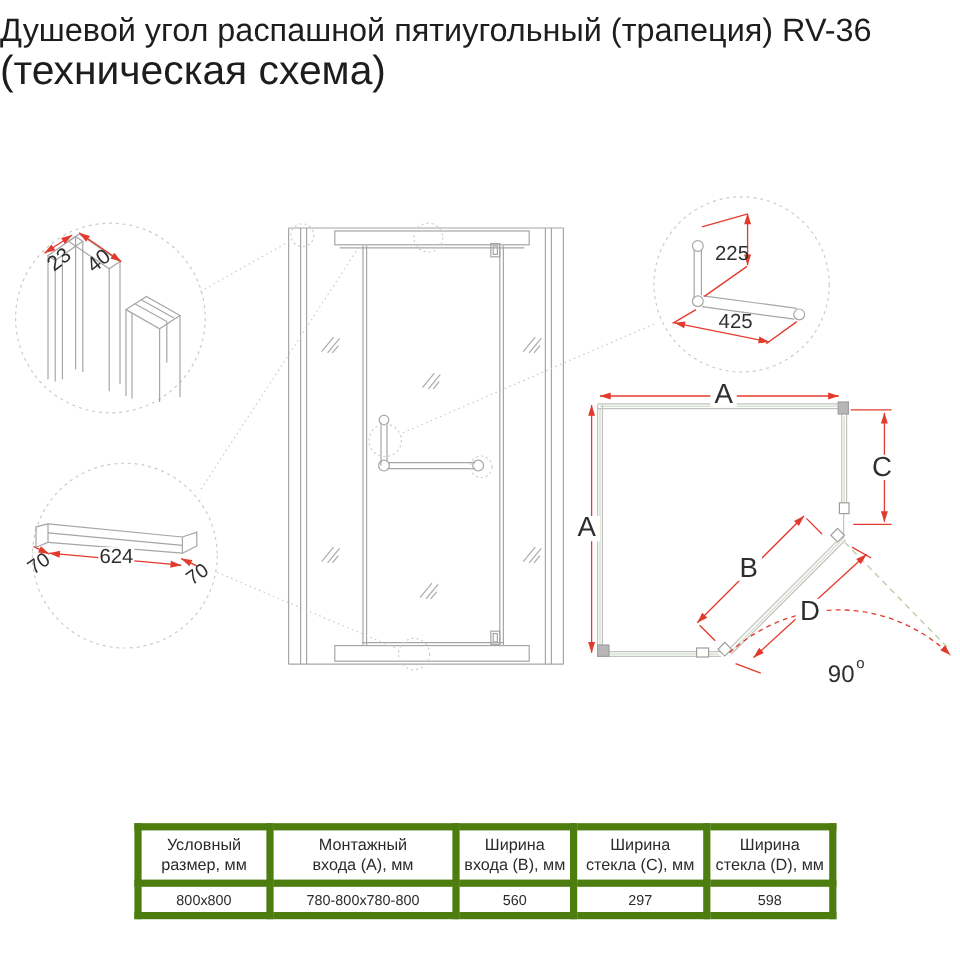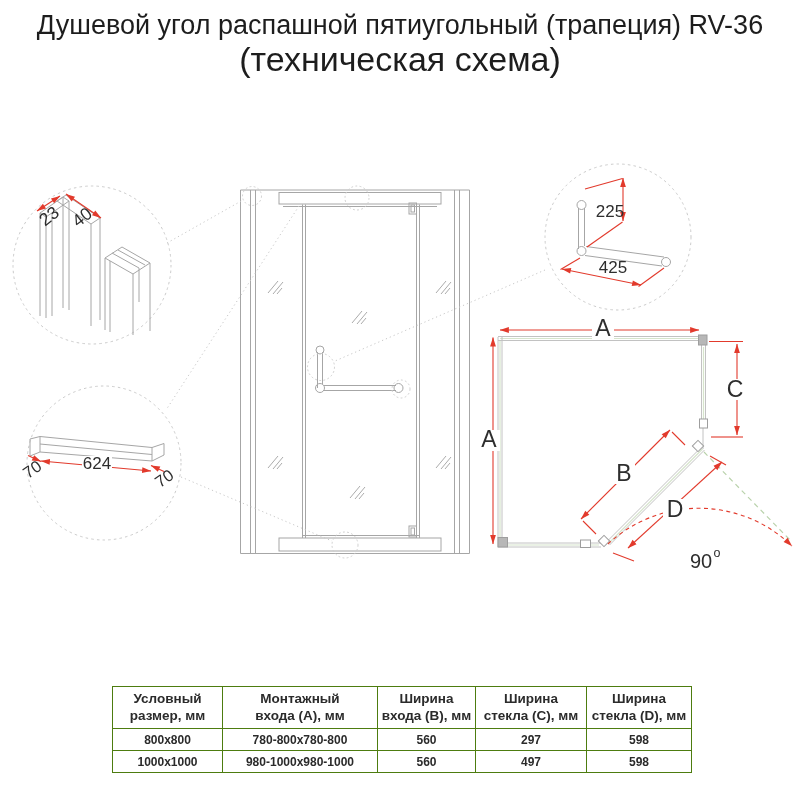--- a/index.html
+++ b/index.html
@@ -1,23 +1,23 @@
 <!DOCTYPE html>
 <html><head>
 <meta charset="utf-8">
 <style>
   html,body{margin:0;padding:0;background:#ffffff;}
   body{width:800px;height:800px;position:relative;font-family:"Liberation Sans",sans-serif;overflow:hidden;}
-  .title{position:absolute;top:8px;left:0;width:800px;text-align:center;color:#1d1d1d;}
+  .title{position:absolute;top:8px;left:0;width:800px;color:#1d1d1d;}
   .title .t1{font-size:27px;line-height:34px;}
   .title .t2{font-size:34px;line-height:34px;}
   svg{position:absolute;top:0;left:0;}
   svg text{font-family:"Liberation Sans",sans-serif;fill:#2e2e2e;}
   table.sizes{position:absolute;top:686px;left:112px;border-collapse:collapse;table-layout:fixed;color:#2b2b2b;}
-  table.sizes th,table.sizes td{border:1px solid #4d7c0f;text-align:center;vertical-align:middle;font-weight:bold;padding:0;}
+  table.sizes th,table.sizes td{border:6px solid #4d7c0f;text-align:center;vertical-align:middle;font-weight:normal;padding:0;}
   table.sizes th{font-size:13.5px;line-height:16.5px;height:41px;}
   table.sizes td{font-size:12px;height:21px;}
 </style>
 </head>
 <body>
 
 <div class="title">
   <div class="t1">Душевой угол распашной пятиугольный (трапеция) RV-36</div>
   <div class="t2">(техническая схема)</div>
 </div>
@@ -255,21 +255,14 @@
     </tr>
   </thead>
   <tbody>
     <tr>
       <td>800x800</td>
       <td>780-800x780-800</td>
       <td>560</td>
       <td>297</td>
       <td>598</td>
     </tr>
-    <tr>
-      <td>1000x1000</td>
-      <td>980-1000x980-1000</td>
-      <td>560</td>
-      <td>497</td>
-      <td>598</td>
-    </tr>
   </tbody>
 </table>
 
 </body></html>

